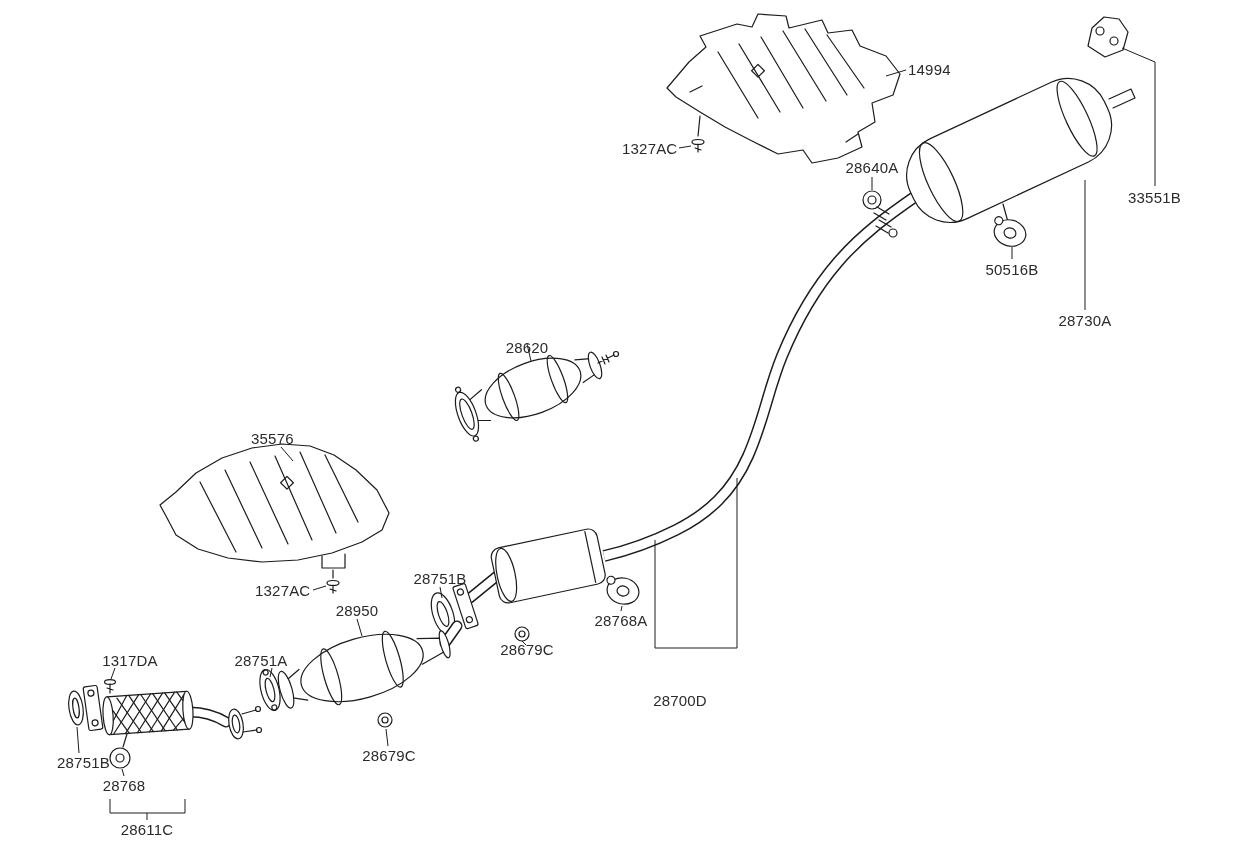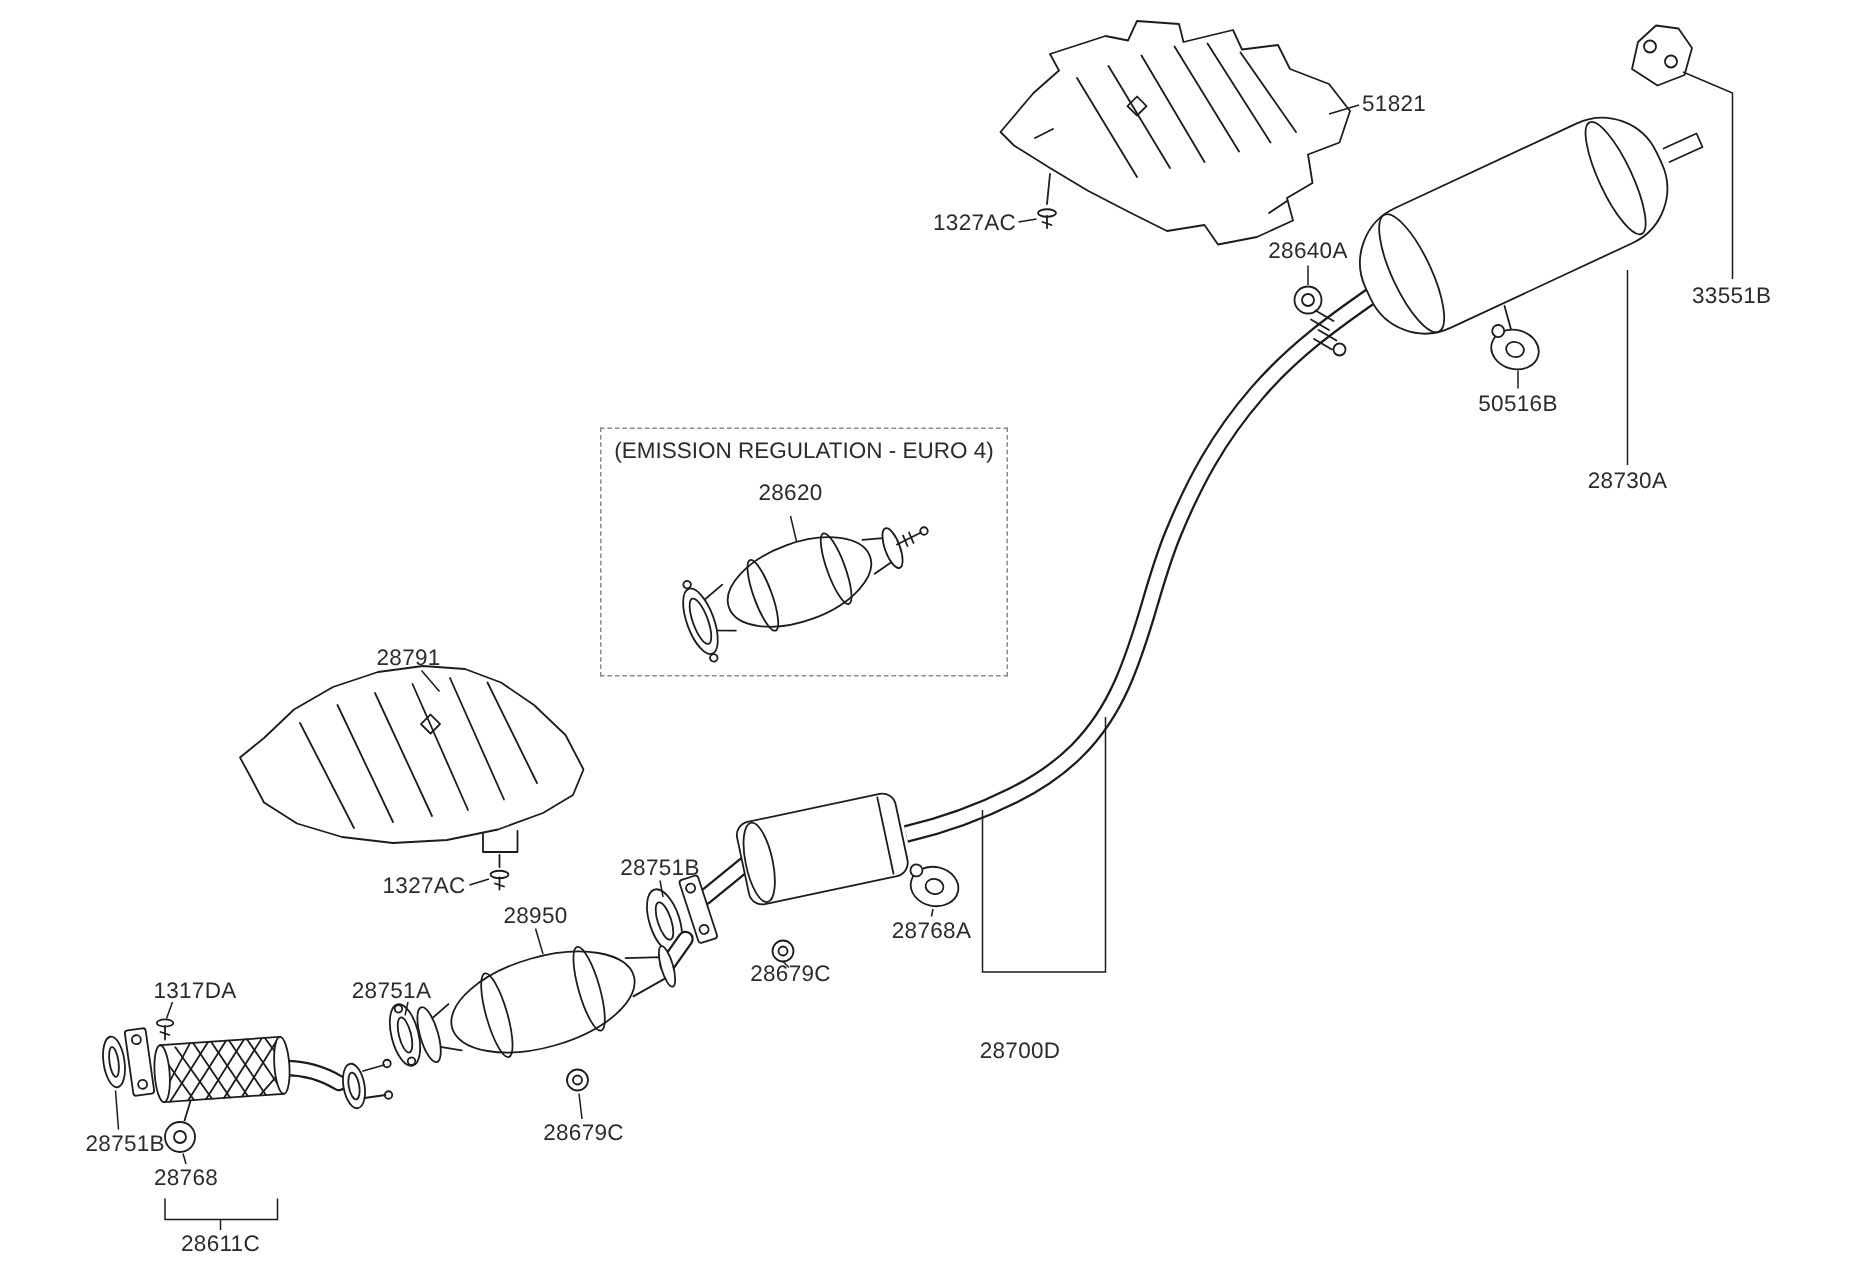--- a/index.html
+++ b/index.html
@@ -230,32 +230,29 @@
       <line x1="115" y1="668" x2="111" y2="679"></line>
       <line x1="272" y1="668" x2="270" y2="677"></line>
       <line x1="79" y1="753" x2="77" y2="727"></line>
       <line x1="124" y1="776" x2="122" y2="769"></line>
       <line x1="386" y1="729" x2="388" y2="746"></line>
       <polyline points="110,799 110,813 185,813 185,799"></polyline>
       <line x1="147" y1="813" x2="147" y2="820"></line>
     </g>
   </svg>
 
-  <div class="euro-box">
-    <div class="euro-title">(EMISSION REGULATION - EURO 4)</div>
-  </div>
-
-  <div class="lbl" style="left:908px;top:62px">51821</div>
+
+  <div class="lbl" style="left:908px;top:62px">14994</div>
   <div class="lbl" style="left:622px;top:141px">1327AC</div>
   <div class="lbl c" style="left:872px;top:160px">28640A</div>
   <div class="lbl" style="left:1128px;top:190px">33551B</div>
   <div class="lbl c" style="left:1012px;top:262px">50516B</div>
   <div class="lbl c" style="left:1085px;top:313px">28730A</div>
-  <div class="lbl c" style="left:527px;top:321px">28620</div>
-  <div class="lbl" style="left:251px;top:431px">28791</div>
+  <div class="lbl c" style="left:527px;top:340px">28620</div>
+  <div class="lbl" style="left:251px;top:431px">35576</div>
   <div class="lbl" style="left:255px;top:583px">1327AC</div>
   <div class="lbl c" style="left:440px;top:571px">28751B</div>
   <div class="lbl c" style="left:357px;top:603px">28950</div>
   <div class="lbl c" style="left:527px;top:642px">28679C</div>
   <div class="lbl c" style="left:621px;top:613px">28768A</div>
   <div class="lbl c" style="left:680px;top:693px">28700D</div>
   <div class="lbl c" style="left:130px;top:653px">1317DA</div>
   <div class="lbl c" style="left:261px;top:653px">28751A</div>
   <div class="lbl" style="left:57px;top:755px">28751B</div>
   <div class="lbl c" style="left:124px;top:778px">28768</div>

